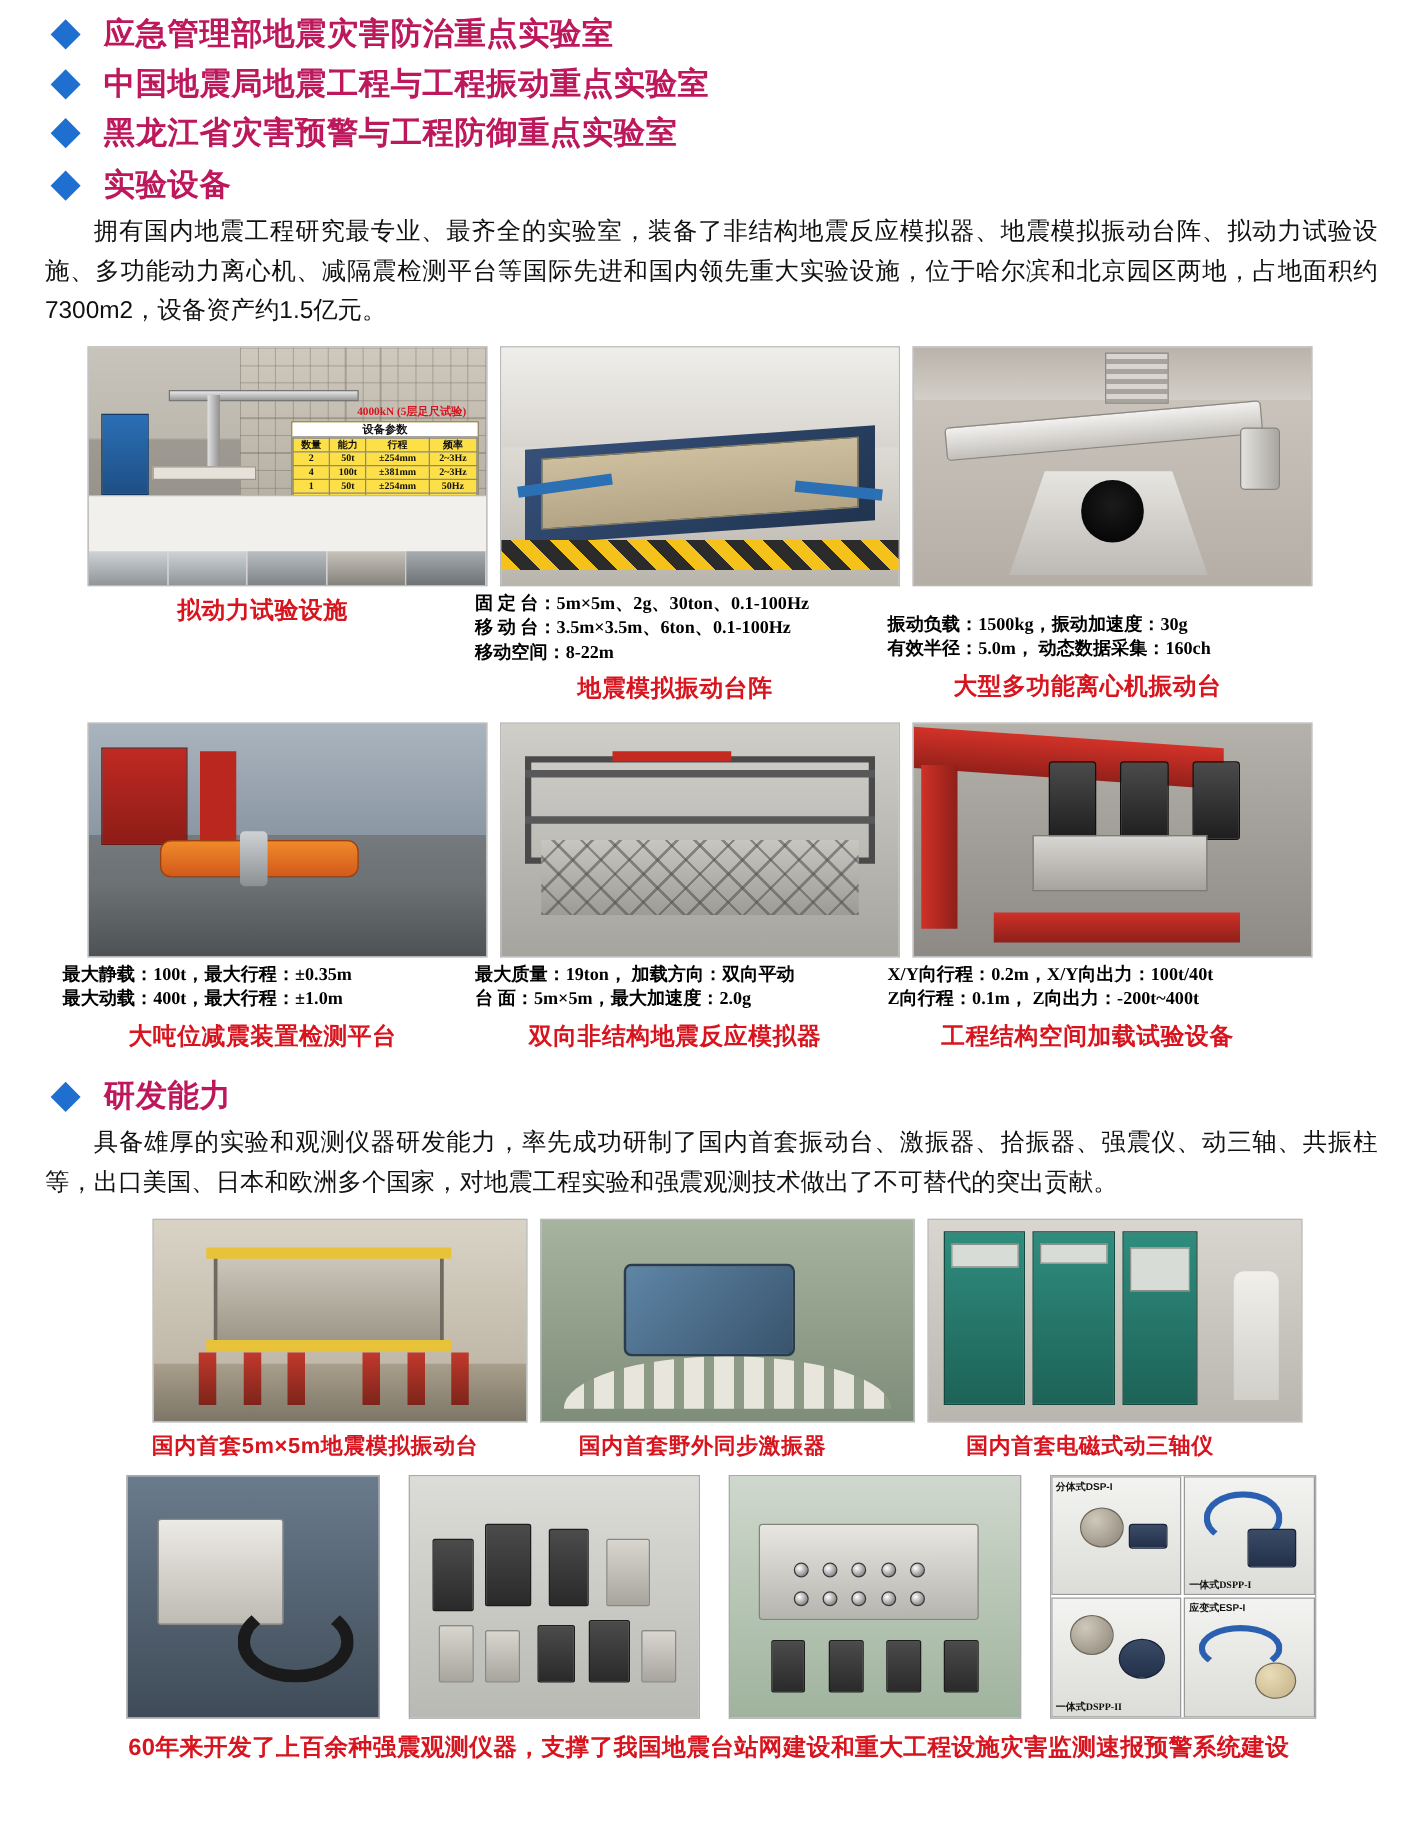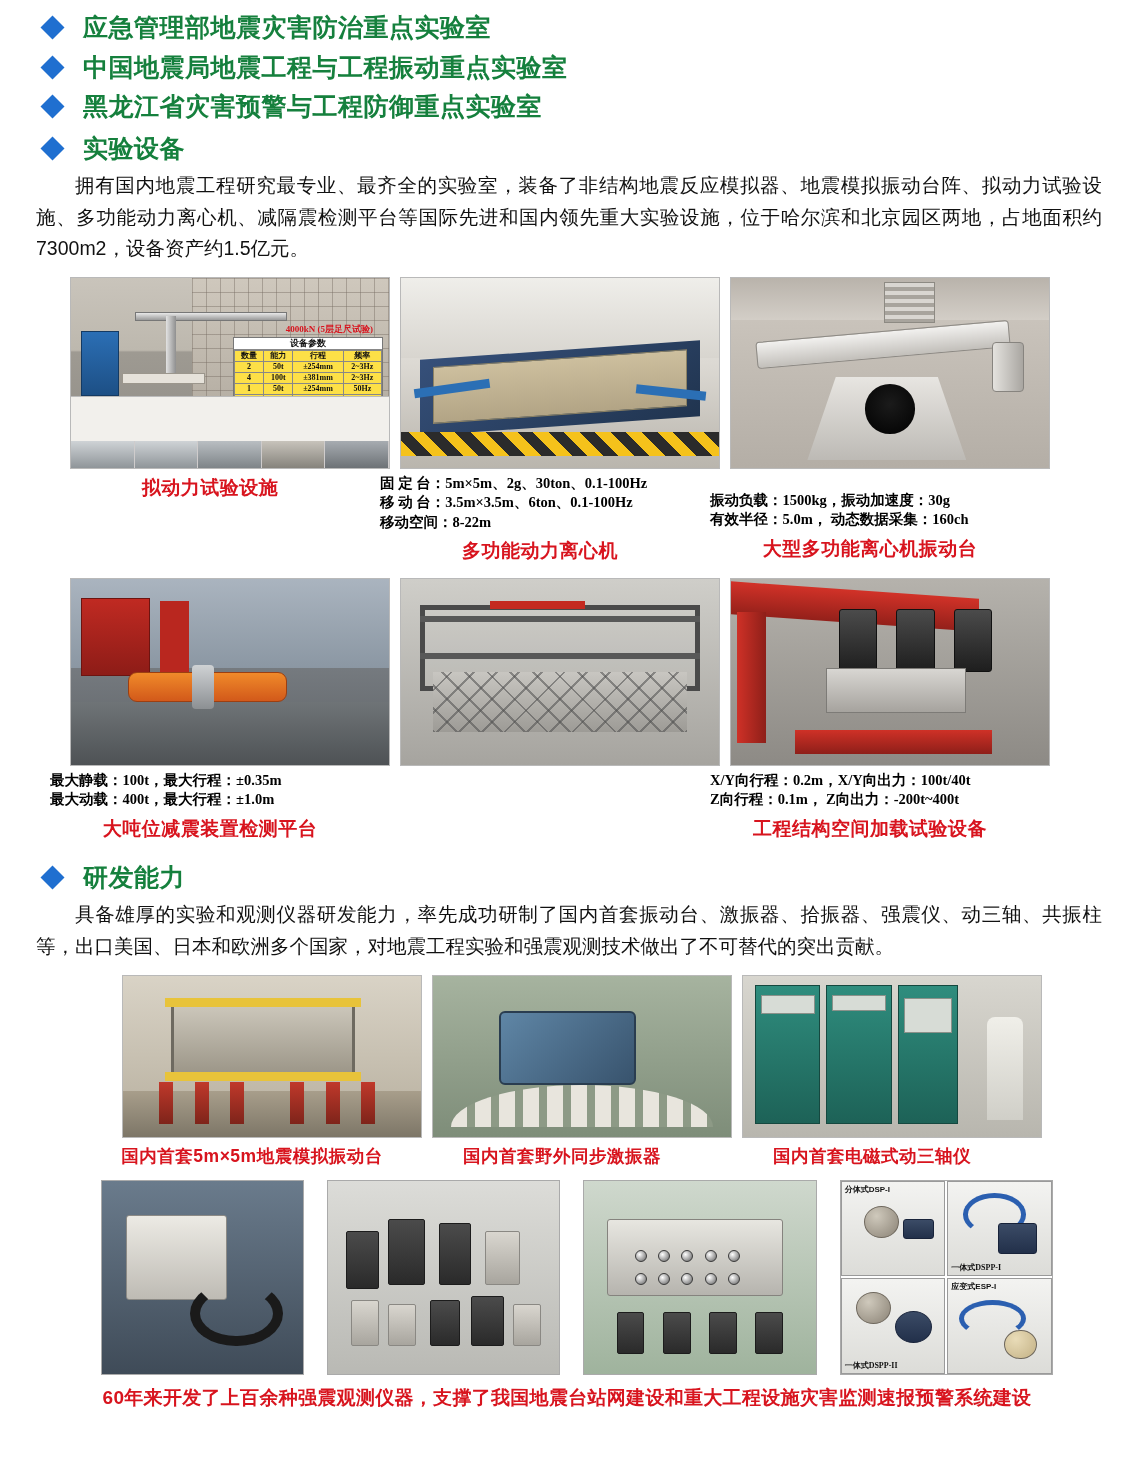--- a/index.html
+++ b/index.html
@@ -28,21 +28,21 @@
     width: 17px; height: 17px;
     background: #1f6fd0;
     transform: rotate(45deg);
     margin-right: 22px;
     flex: 0 0 auto;
   }
   .bullet-text {
     font-size: 25px;
     font-weight: bold;
     letter-spacing: 0.5px;
-    color: #15803d;
+    color: #be185d;
     line-height: 1.1;
     text-align: center;
   }
   .bullet-row.sub { margin-top: 14px; margin-bottom: 8px; }
 
   
   .para {
     font-size: 19.5px;
     line-height: 1.62;
     text-align: justify;
@@ -368,21 +368,21 @@
         <div class="st-slab"></div>
         <div class="st-blue" style="left:4%;top:56%;width:24%;transform:rotate(-8deg);"></div>
         <div class="st-blue" style="right:4%;top:58%;width:22%;transform:rotate(6deg);"></div>
         <div class="st-hz"></div>
       </div>
       <div class="specs">
         <div>固 定 台：5m×5m、2g、30ton、0.1-100Hz</div>
         <div>移 动 台：3.5m×3.5m、6ton、0.1-100Hz</div>
         <div>移动空间：8-22m</div>
       </div>
-      <div class="caption">多功能动力离心机</div>
+      <div class="caption">地震模拟振动台阵</div>
     </div>
 
     <div class="cell">
       <div class="photo h200">
         <div class="cf-bg"></div>
         <div class="cf-ceiling"></div>
         <div class="cf-duct"></div>
         <div class="cf-cone"></div>
         <div class="cf-hole"></div>
         <div class="cf-arm"></div>
@@ -419,20 +419,25 @@
 
     <div class="cell">
       <div class="photo h190">
         <div class="ns-bg"></div>
         <div class="ns-frame"></div>
         <div class="ns-beam" style="top:20%;"></div>
         <div class="ns-beam" style="top:40%;"></div>
         <div class="ns-red"></div>
         <div class="ns-grid"></div>
       </div>
+      <div class="specs">
+        <div>最大质量：19ton，   加载方向：双向平动</div>
+        <div>台   面：5m×5m，最大加速度：2.0g</div>
+      </div>
+      <div class="caption">双向非结构地震反应模拟器</div>
     </div>
 
     <div class="cell">
       <div class="photo h190">
         <div class="le-bg"></div>
         <div class="le-red"></div>
         <div class="le-redv"></div>
         <div class="le-act" style="left:34%;"></div>
         <div class="le-act" style="left:52%;"></div>
         <div class="le-act" style="left:70%;"></div>

